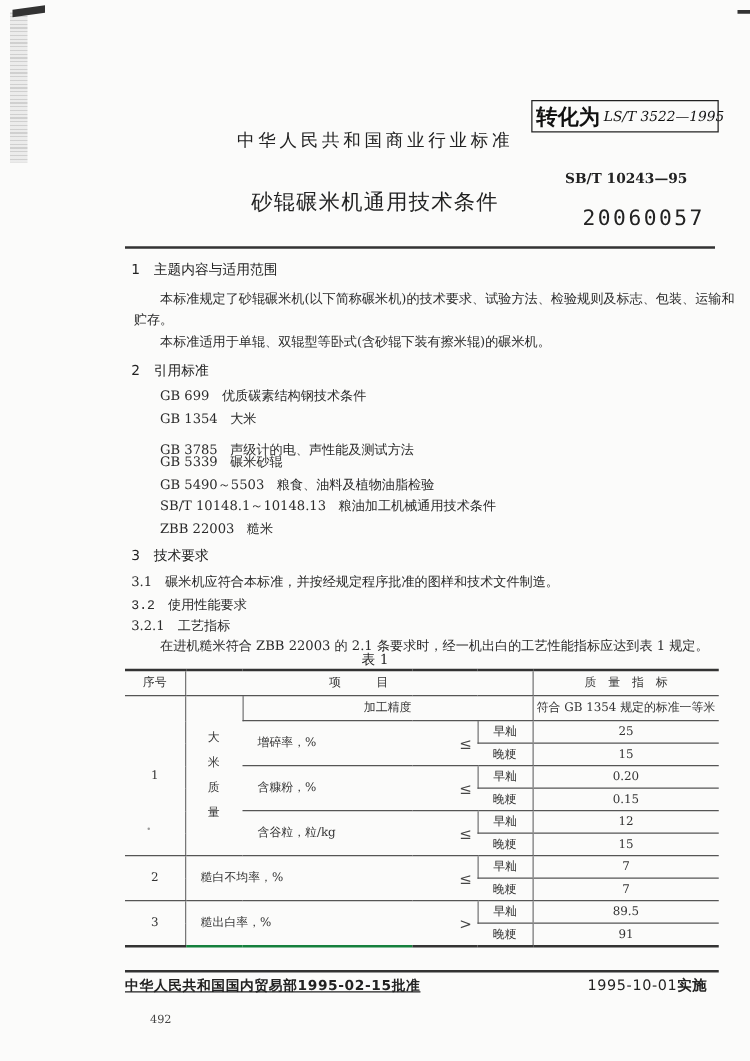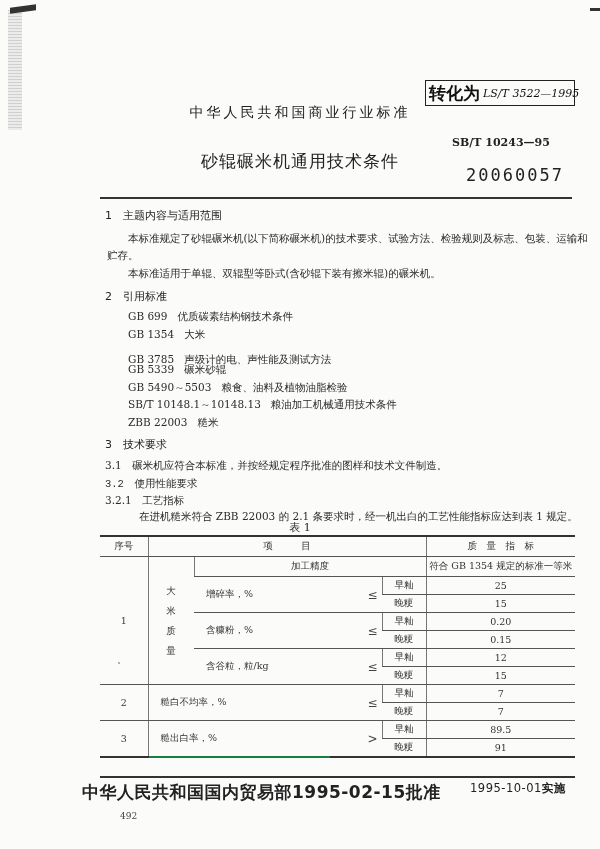--- a/index.html
+++ b/index.html
@@ -53,21 +53,21 @@
     border-bottom: 1px solid #555; border-left: 1px solid #777; padding: 0; height: 17px;
     text-align: center; vertical-align: middle;
   }
   table.t1 tr td:first-child { border-left: none; }
   table.t1 tr.head td { border-top: 2px solid #333; height: 19px; }
   table.t1 tr.last td { border-bottom: 2px solid #333; }
   td.left { text-align: left !important; padding-left: 12px !important; }
   td.le { text-align: right !important; padding-right: 4px !important; font-size: 12px; color:#444; border-left: none !important; }
   td.vert { line-height: 20px; letter-spacing: 0; }
   .rule-foot { left: 100px; top: 776px; width: 475px; height: 2px; background: #333; }
-  .foot-left { left: 82px; top: 781px; font-family: "DejaVu Sans", sans-serif; font-size: 17px; font-weight: bold; color:#222; letter-spacing: 0.5px; }
+  .foot-left { left: 100px; top: 781px; font-family: "DejaVu Sans", sans-serif; font-size: 11px; font-weight: bold; color:#222; letter-spacing: 0.5px; text-decoration: underline; }
   .foot-right { left: 470px; top: 781px; font-family: "DejaVu Sans", sans-serif; font-size: 11.5px; color:#222; letter-spacing: 0.5px; }
   .foot-right b { font-weight: bold; }
   .pageno { left: 120px; top: 811px; font-size: 9px; color: #444; }
   .speck { position: absolute; width: 2px; height: 2px; background: #999; border-radius: 50%; }
 </style>
 </head>
 <body>
 
 <div class="scan-edge-left"></div>
 <div class="scan-corner-tl"></div>
@@ -109,21 +109,21 @@
   <span>SB/T 10148.1～10148.13</span>&nbsp;&nbsp;&nbsp;<span>粮油加工机械通用技术条件</span>
 </div>
 <div class="abs ref" style="left:128px; top:416px;">
   <span>ZBB 22003</span>&nbsp;&nbsp;&nbsp;<span>糙米</span>
 </div>
 
 <div class="abs h" style="left:105px; top:437px;">3　技术要求</div>
 <div class="abs p" style="left:105px; top:459px;">3.1　碾米机应符合本标准，并按经规定程序批准的图样和技术文件制造。</div>
 <div class="abs p" style="left:105px; top:477px;font-family:Liberation Mono, monospace;">3.2　使用性能要求</div>
 <div class="abs p" style="left:105px; top:494px;">3.2.1　工艺指标</div>
-<div class="abs p" style="left:139px; top:510px;">在进机糙米符合 ZBB 22003 的 2.1 条要求时，经一机出白的工艺性能指标应达到表 1 规定。</div>
+<div class="abs p" style="left:128px; top:510px;">在进机糙米符合 ZBB 22003 的 2.1 条要求时，经一机出白的工艺性能指标应达到表 1 规定。</div>
 
 <div class="abs tcap">表 1</div>
 
 <table class="t1">
   <colgroup>
     <col style="width:48px">
     <col style="width:46px">
     <col style="width:136px">
     <col style="width:52px">
     <col style="width:44px">

